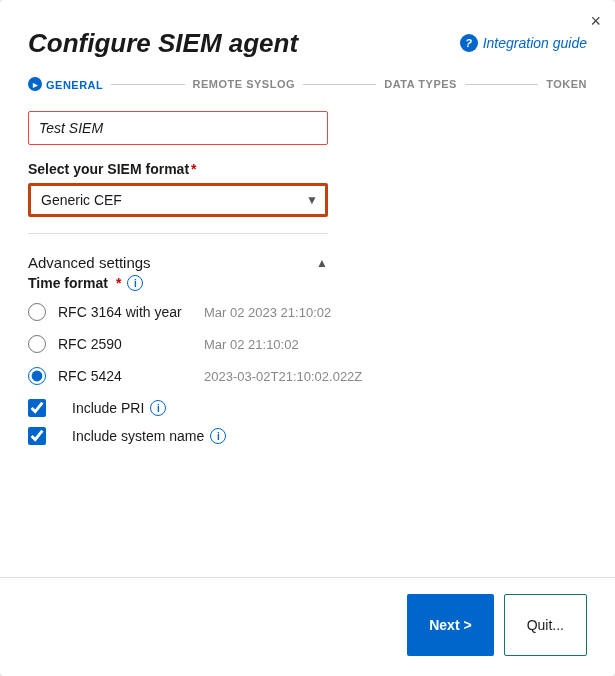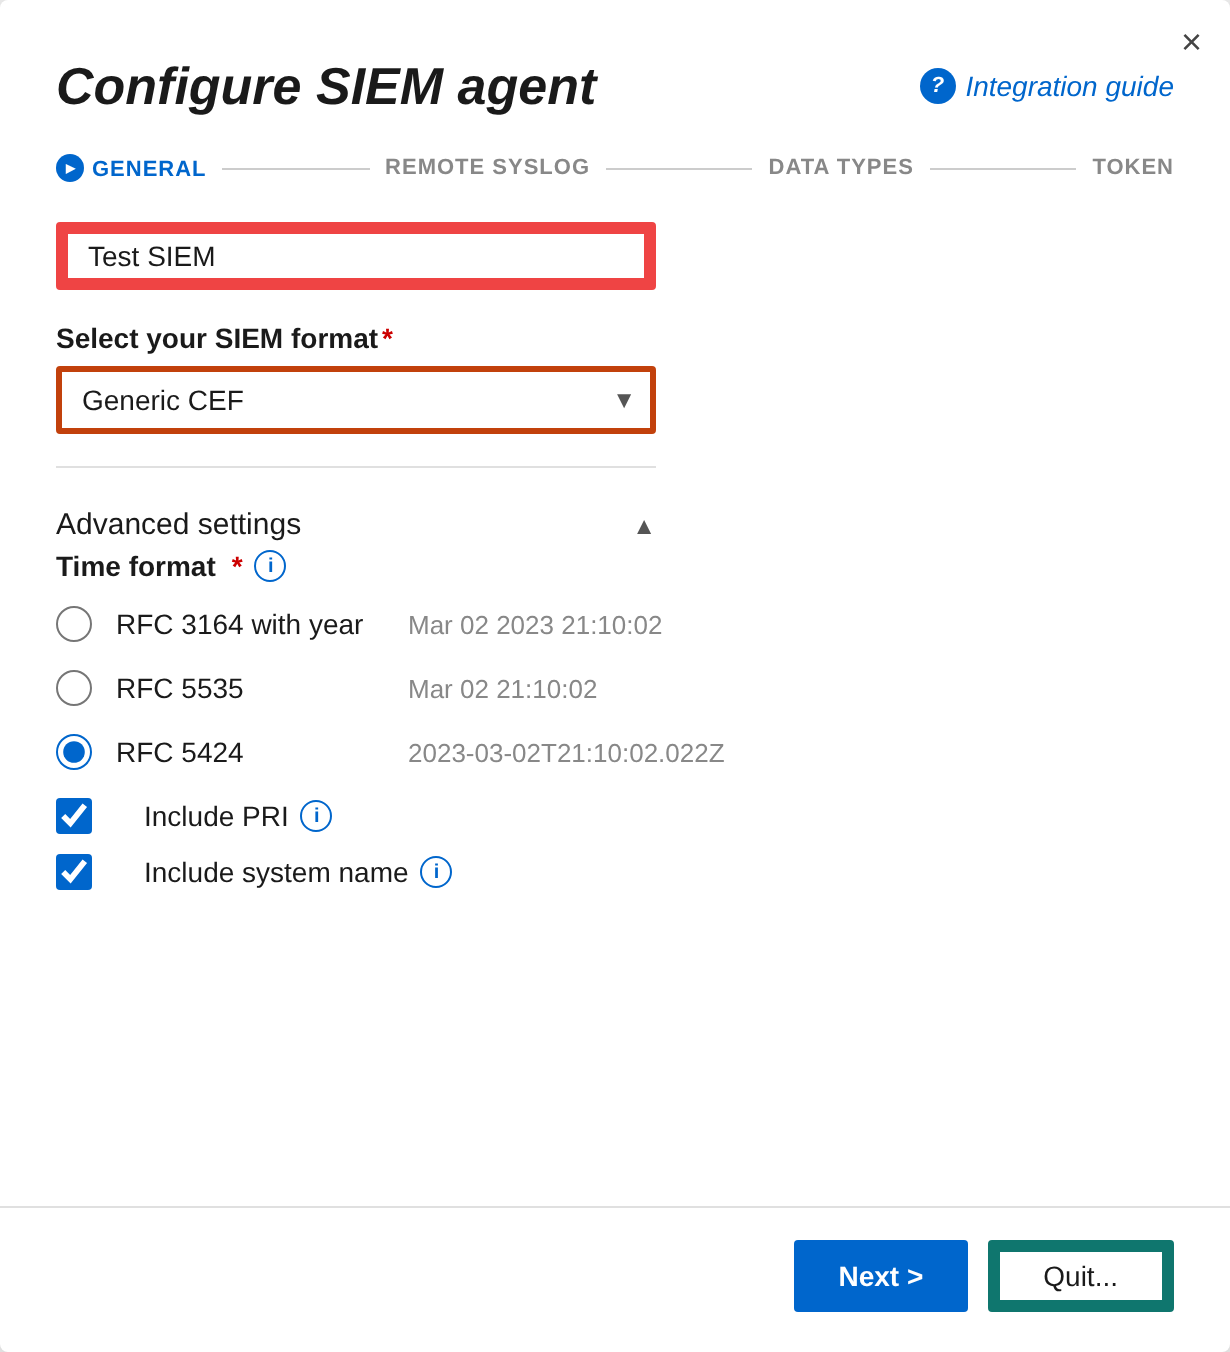--- a/index.html
+++ b/index.html
@@ -119,26 +119,27 @@
       color: #1a1a1a;
       margin-bottom: 6px;
     }
     .required-star {
       color: #cc0000;
       margin-left: 2px;
     }
     .text-input {
       width: 300px;
       height: 34px;
-      border: 6px solid #ef4444;
+      border: 1px solid #ef4444;
       border-radius: 2px;
       padding: 0 10px;
       font-size: 14px;
       color: #1a1a1a;
       outline: none;
+      font-style: italic;
     }
     .field-group {
       margin-bottom: 16px;
     }
     .select-wrapper {
       position: relative;
       width: 300px;
     }
     .select-input {
       width: 100%;
@@ -270,22 +271,22 @@
       border-radius: 2px;
       cursor: pointer;
       display: flex;
       align-items: center;
       gap: 6px;
       text-align: right;
     }
     .btn-quit {
       background: #fff;
       color: #1a1a1a;
-      border: 6px solid #0f766e;
-      padding: 4px 22px;
+      border: 1px solid #0f766e;
+      padding: 22px 22px;
       font-size: 14px;
       border-radius: 2px;
       cursor: pointer;
     }
     .modal-wrapper {
       position: relative;
     }
   </style>
 </head>
 <body>
@@ -358,21 +359,21 @@
         </div>
 
         <div class="radio-option">
           <input type="radio" name="time_format" id="rfc3164year" style="">
           <label class="radio-label" for="rfc3164year">RFC 3164 with year</label>
           <span class="radio-example">Mar 02 2023 21:10:02</span>
         </div>
 
         <div class="radio-option">
           <input type="radio" name="time_format" id="rfc3164" style="">
-          <label class="radio-label" for="rfc3164">RFC 5535</label>
+          <label class="radio-label" for="rfc3164">RFC 2590</label>
           <span class="radio-example">Mar 02 21:10:02</span>
         </div>
 
         <div class="radio-option">
           <input type="radio" name="time_format" id="rfc5424" checked="" style="">
           <label class="radio-label" for="rfc5424">RFC 5424</label>
           <span class="radio-example">2023-03-02T21:10:02.022Z</span>
         </div>
 
         <div class="checkbox-option">

